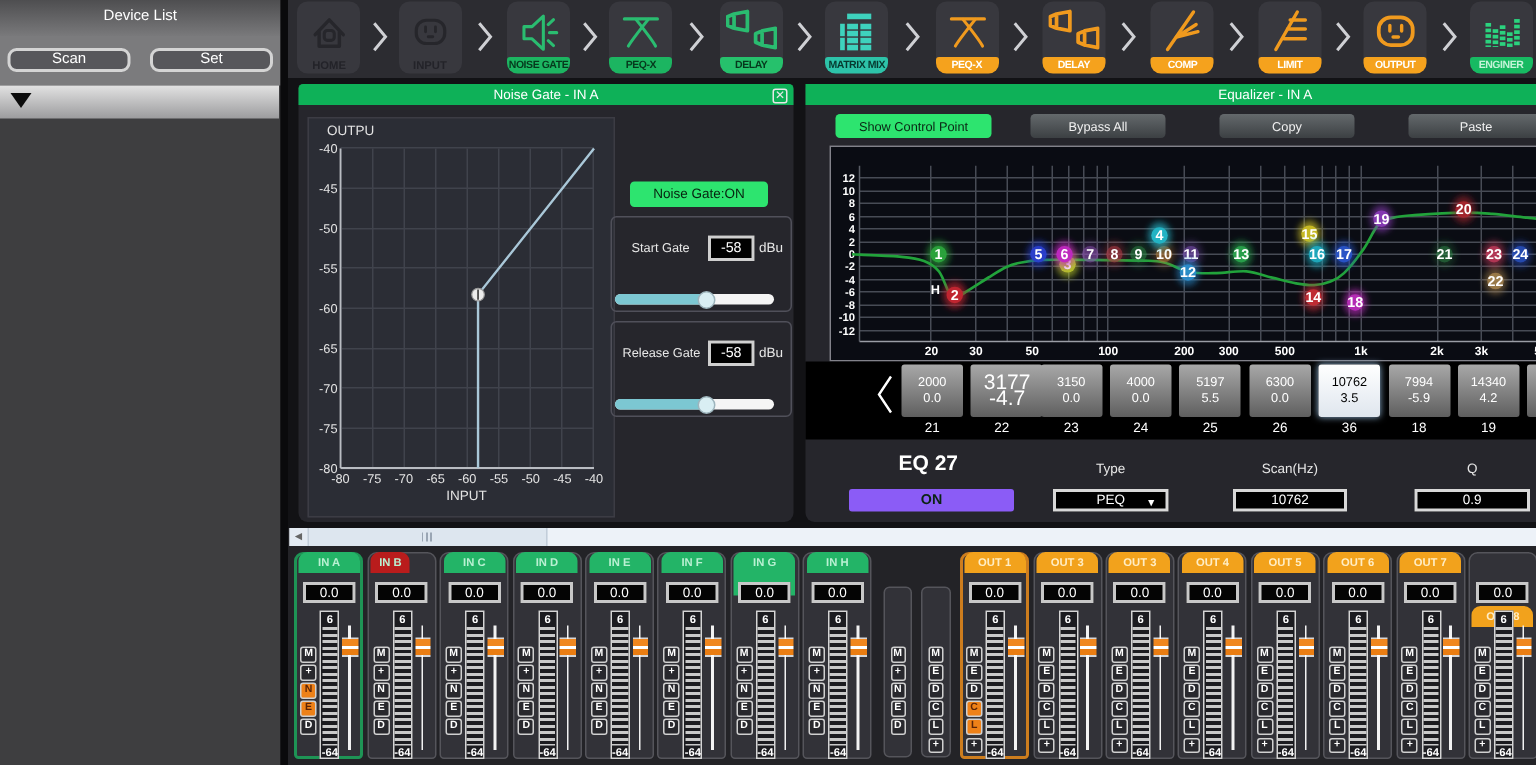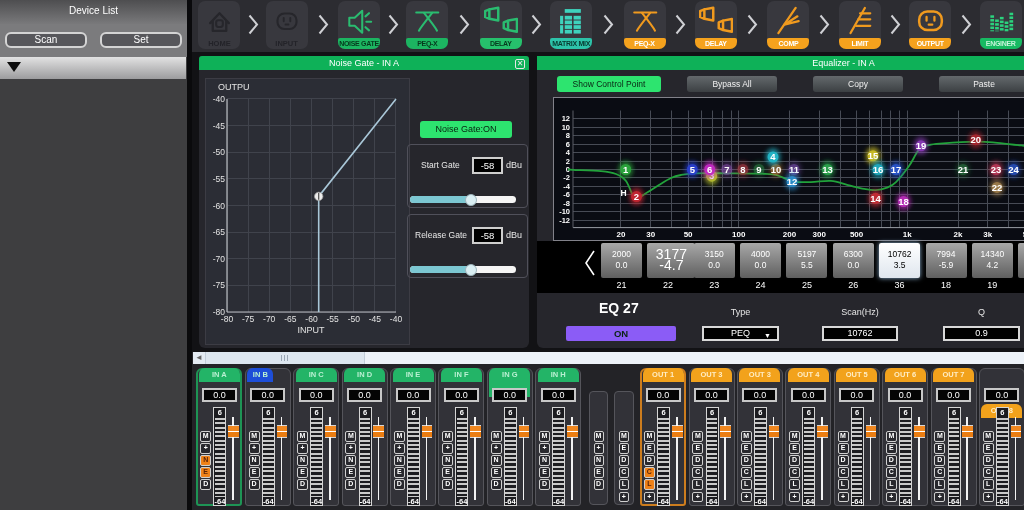--- a/index.html
+++ b/index.html
@@ -425,21 +425,21 @@
 <div style="position:absolute;left:214.6px;top:417.5px;width:10.6px;height:79px;background:repeating-linear-gradient(#c9c9c9 0 2px,rgba(0,0,0,0) 2px 4.35px);"></div>
 <div style="position:absolute;left:209.4px;top:496.5px;width:21px;height:9px;color:#fff;font-size:7.5px;font-weight:bold;text-align:center;">-64</div>
 <div style="position:absolute;left:232.3px;top:417.3px;width:1.6px;height:82.4px;background:#f2f2f2;"></div>
 <div style="position:absolute;left:228.2px;top:424.5px;width:10.7px;height:13.4px;background:linear-gradient(rgba(255,255,255,.8) 0 1px,#f0871f 1px 43%,#ffffff 43% 57%,#ea7d12 57% calc(100% - 1px),rgba(255,255,255,.8) calc(100% - 1px) 100%);"></div>
 <div style="position:absolute;left:200.2px;top:431.0px;width:11px;height:10.5px;background:#28282d;border:1.5px solid #d0d0d0;border-radius:2px;color:#fff;font-size:7px;font-weight:bold;text-align:center;line-height:7.5px;">M</div>
 <div style="position:absolute;left:200.2px;top:443.1px;width:11px;height:10.5px;background:#28282d;border:1.5px solid #d0d0d0;border-radius:2px;color:#fff;font-size:7px;font-weight:bold;text-align:center;line-height:7.5px;">+</div>
 <div style="position:absolute;left:200.2px;top:455.2px;width:11px;height:10.5px;background:#ee8118;border:1.5px solid #d0d0d0;border-radius:2px;color:#5a2408;font-size:7px;font-weight:bold;text-align:center;line-height:7.5px;">N</div>
 <div style="position:absolute;left:200.2px;top:467.3px;width:11px;height:10.5px;background:#ee8118;border:1.5px solid #d0d0d0;border-radius:2px;color:#5a2408;font-size:7px;font-weight:bold;text-align:center;line-height:7.5px;">E</div>
 <div style="position:absolute;left:200.2px;top:479.4px;width:11px;height:10.5px;background:#28282d;border:1.5px solid #d0d0d0;border-radius:2px;color:#fff;font-size:7px;font-weight:bold;text-align:center;line-height:7.5px;">D</div>
 <div style="position:absolute;left:244.8px;top:368px;width:46px;height:138px;background:#323238;border:1px solid #c8c8cd;border-radius:6px 6px 3px 3px;border-color:#55555b;"></div>
-<div style="position:absolute;left:247.3px;top:368px;width:26px;height:13.5px;background:#1d4ed8;border-radius:6px 6px 0 0;color:#b9f0d2;font-size:7.5px;font-weight:bold;text-align:center;line-height:14px;">IN B</div>
+<div style="position:absolute;left:247.3px;top:368px;width:26px;height:13.5px;background:#b91c1c;border-radius:6px 6px 0 0;color:#b9f0d2;font-size:7.5px;font-weight:bold;text-align:center;line-height:14px;">IN B</div>
 <div style="position:absolute;left:250.3px;top:388px;width:35px;height:14px;background:#040404;border:2px solid #c8c8c8;color:#fff;font-size:9px;text-align:center;line-height:10px;">0.0</div>
 <div style="position:absolute;left:261.8px;top:406.5px;width:13px;height:99.5px;border:1px solid #d5d5d5;background:#1c1c20;"></div>
 <div style="position:absolute;left:258.8px;top:407.5px;width:19px;height:9px;color:#fff;font-size:7.5px;font-weight:bold;text-align:center;">6</div>
 <div style="position:absolute;left:263.0px;top:417.5px;width:10.6px;height:79px;background:repeating-linear-gradient(#c9c9c9 0 2px,rgba(0,0,0,0) 2px 4.35px);"></div>
 <div style="position:absolute;left:257.8px;top:496.5px;width:21px;height:9px;color:#fff;font-size:7.5px;font-weight:bold;text-align:center;">-64</div>
 <div style="position:absolute;left:280.7px;top:417.3px;width:1.6px;height:82.4px;background:#f2f2f2;"></div>
 <div style="position:absolute;left:276.6px;top:424.5px;width:10.7px;height:13.4px;background:linear-gradient(rgba(255,255,255,.8) 0 1px,#f0871f 1px 43%,#ffffff 43% 57%,#ea7d12 57% calc(100% - 1px),rgba(255,255,255,.8) calc(100% - 1px) 100%);"></div>
 <div style="position:absolute;left:248.6px;top:431.0px;width:11px;height:10.5px;background:#28282d;border:1.5px solid #d0d0d0;border-radius:2px;color:#fff;font-size:7px;font-weight:bold;text-align:center;line-height:7.5px;">M</div>
 <div style="position:absolute;left:248.6px;top:443.1px;width:11px;height:10.5px;background:#28282d;border:1.5px solid #d0d0d0;border-radius:2px;color:#fff;font-size:7px;font-weight:bold;text-align:center;line-height:7.5px;">+</div>
 <div style="position:absolute;left:248.6px;top:455.2px;width:11px;height:10.5px;background:#28282d;border:1.5px solid #d0d0d0;border-radius:2px;color:#fff;font-size:7px;font-weight:bold;text-align:center;line-height:7.5px;">N</div>

